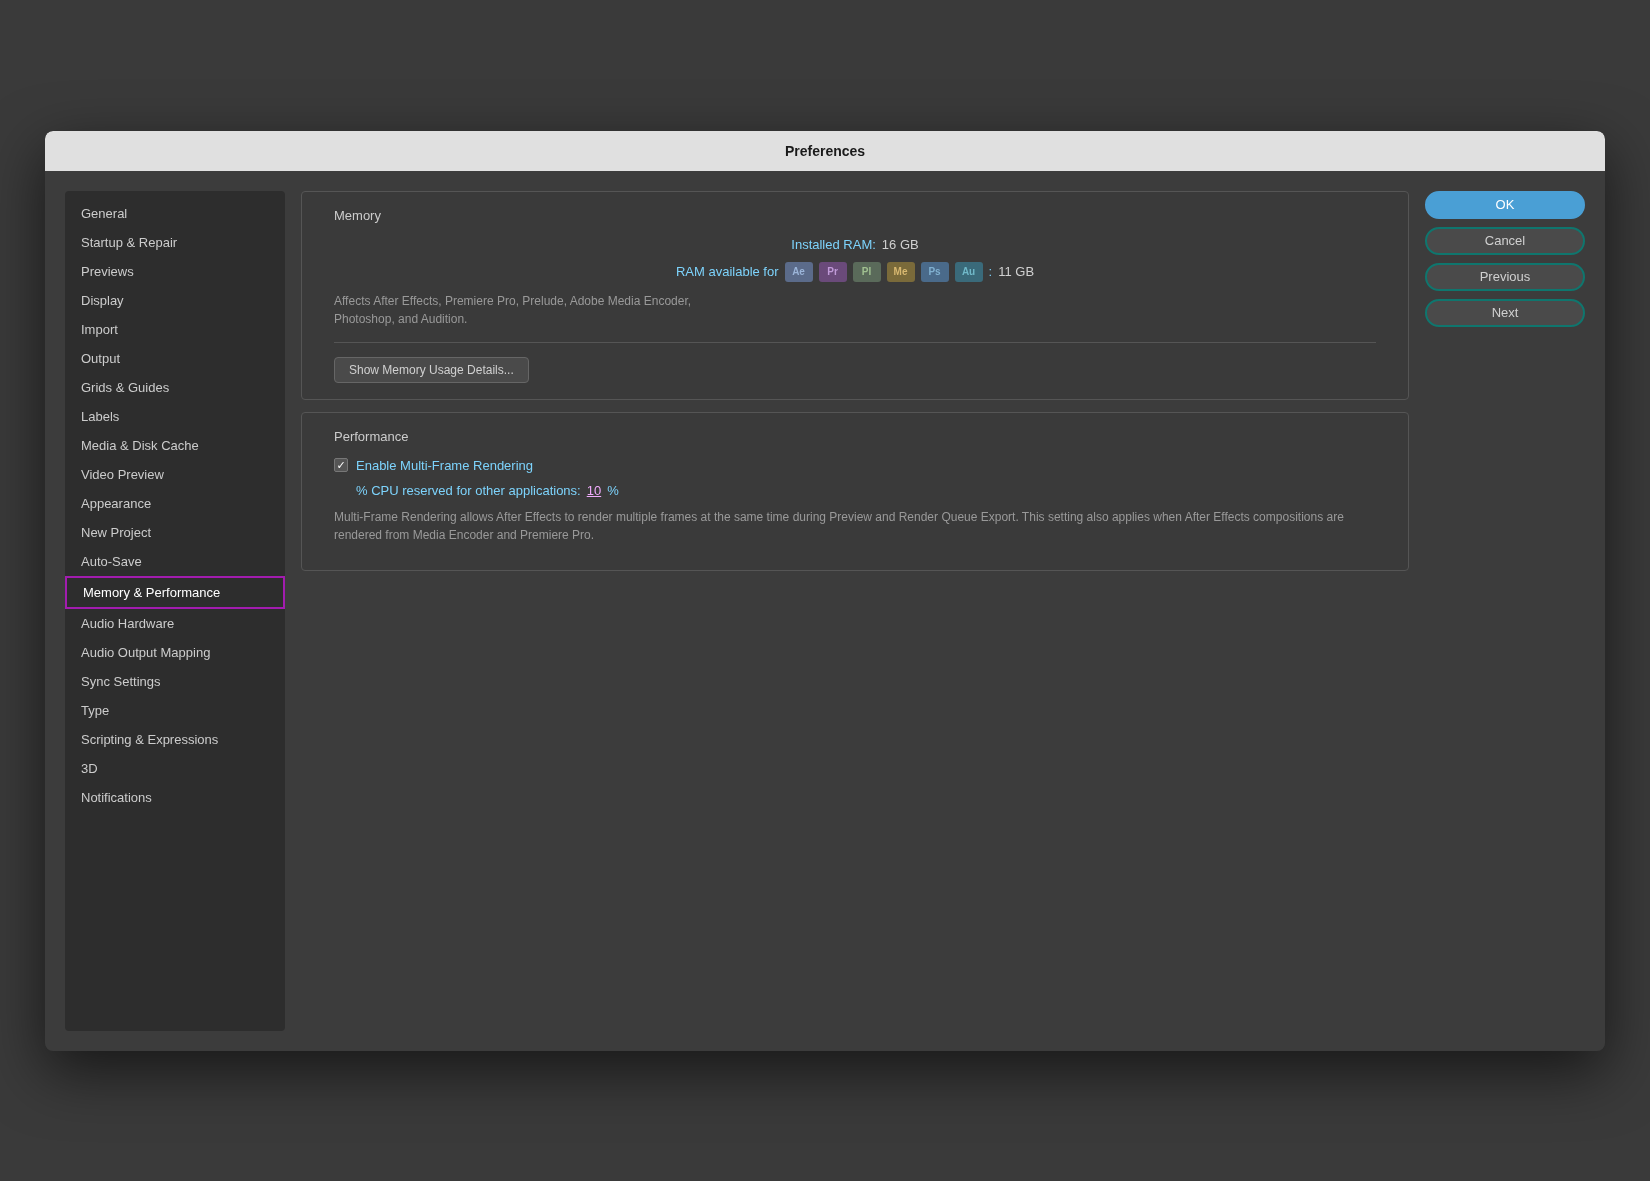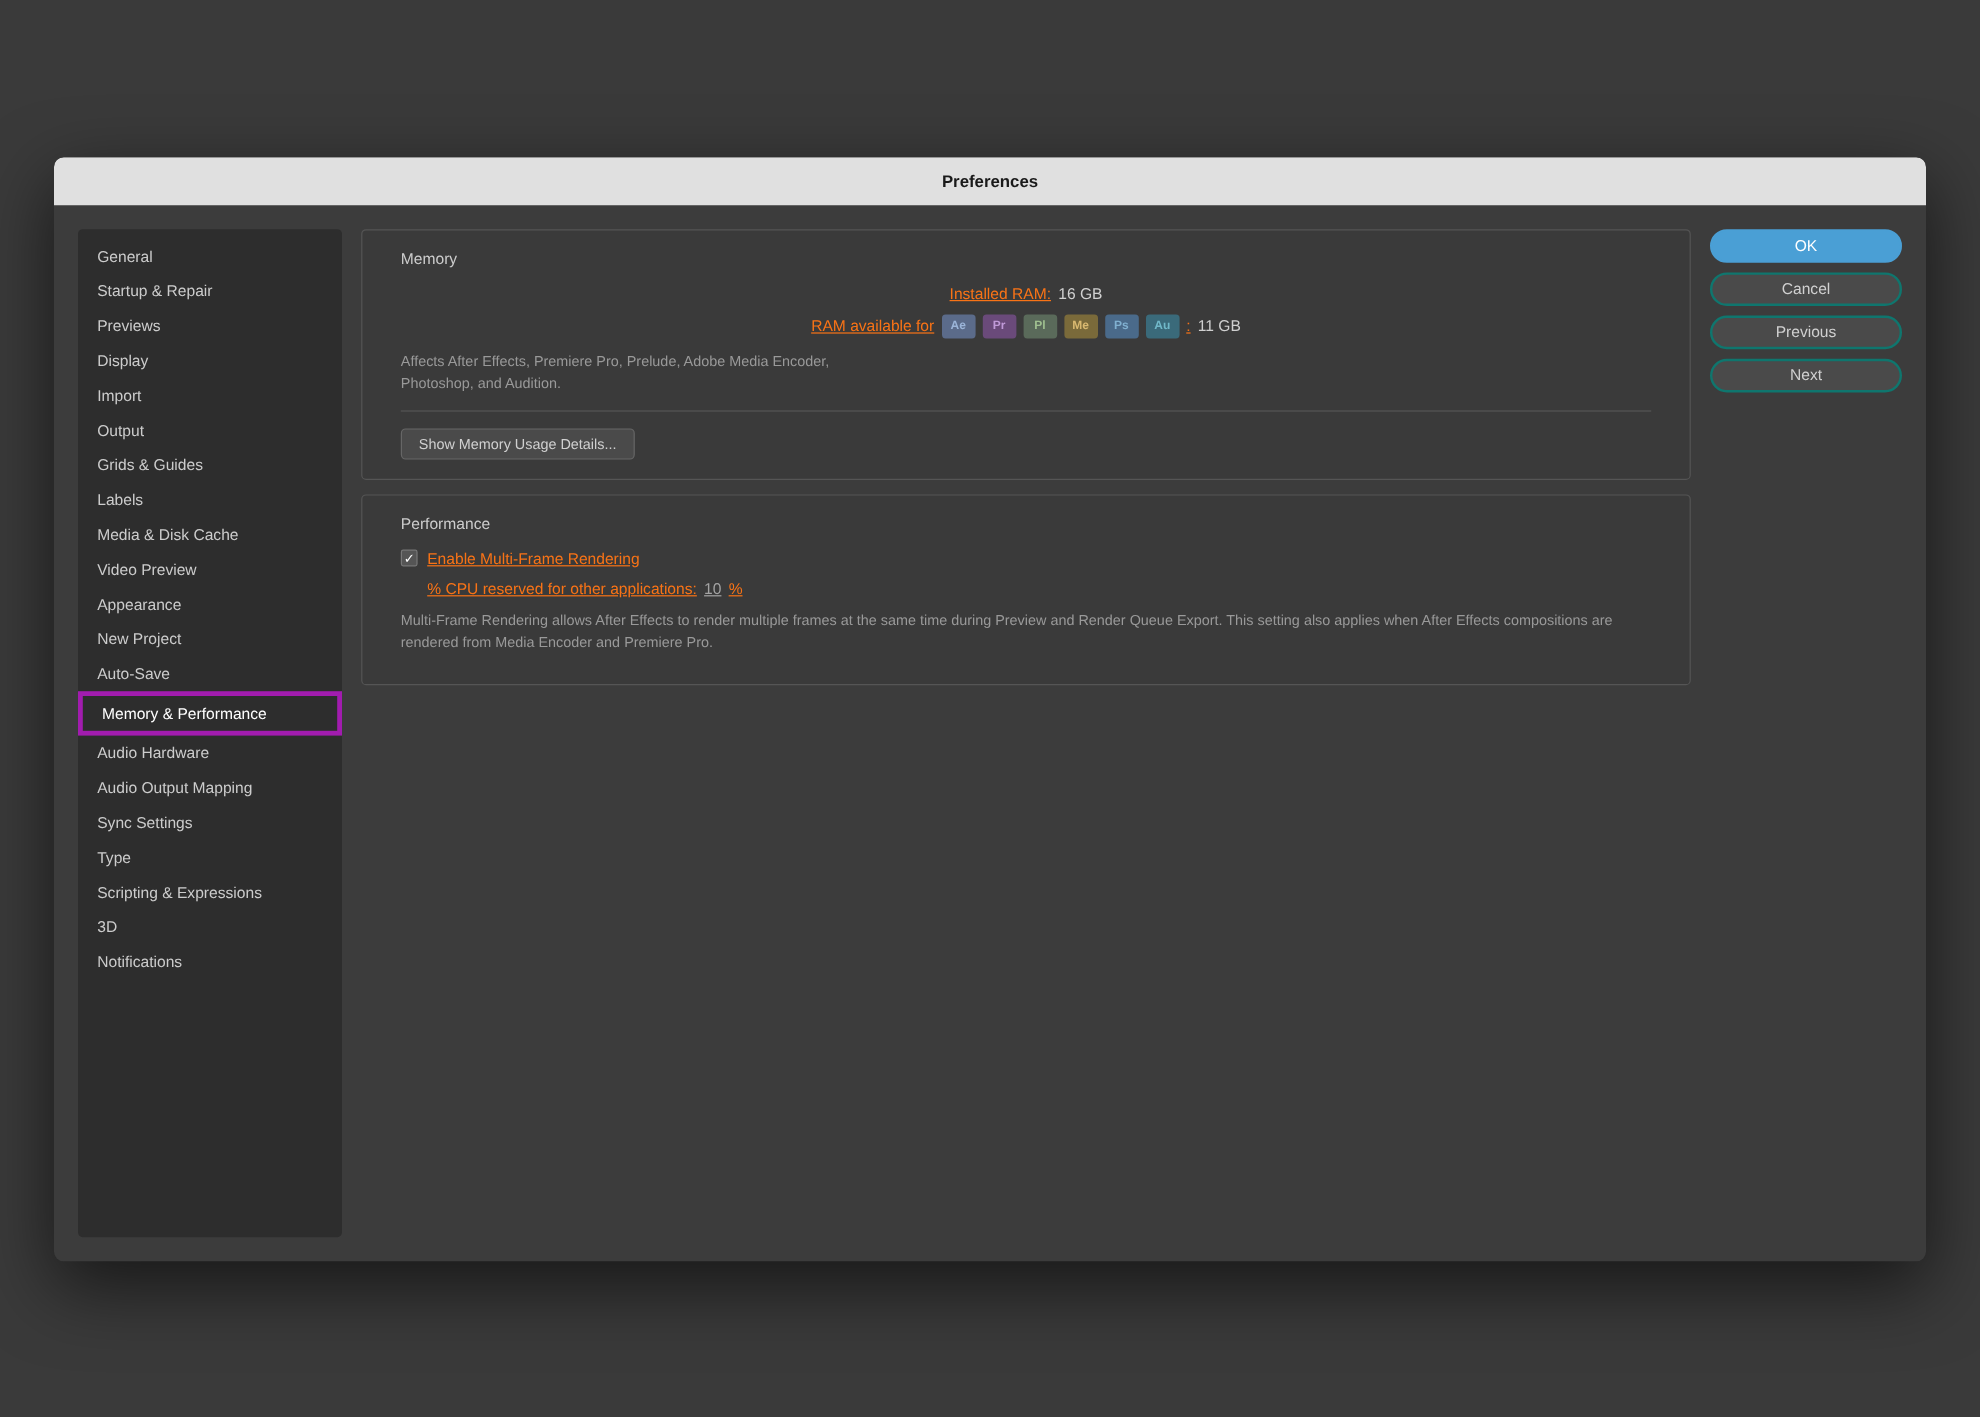--- a/index.html
+++ b/index.html
@@ -61,21 +61,21 @@
     .sidebar-item {
       padding: 7px 16px;
       cursor: pointer;
       font-size: 13px;
       color: #cccccc;
       border-radius: 0;
       user-select: none;
     }
 
     .sidebar-item.selected {
-      border: 4px solid #a21caf;
+      border: 2px solid #a21caf;
       color: #ffffff;
       background: transparent;
     }
 
     
     .main-content {
       flex: 1;
       display: flex;
       flex-direction: column;
       gap: 12px;
@@ -97,23 +97,22 @@
     }
 
     .section-title {
       font-size: 13px;
       color: #cccccc;
       margin-bottom: 14px;
       font-weight: 400;
     }
 
     .memory-label {
-      color: #f97316;
-      font-size: 13px;
-      text-decoration: underline;
+      color: #7dd3fc;
+      font-size: 13px;
     }
 
     .memory-value {
       color: #d0d0d0;
       font-size: 13px;
     }
 
     .memory-value-blue {
       color: #4fa3e8;
       font-size: 13px;
@@ -211,21 +210,21 @@
 
     .cpu-row {
       display: flex;
       align-items: center;
       gap: 6px;
       margin-bottom: 10px;
       padding-left: 22px;
     }
 
     .cpu-value-blue {
-      color: #a3a3a3;
+      color: #f0abfc;
       text-decoration: underline;
     }
 
     .perf-desc {
       font-size: 12px;
       color: #999;
       line-height: 1.5;
       margin-bottom: 10px;
     }
 

